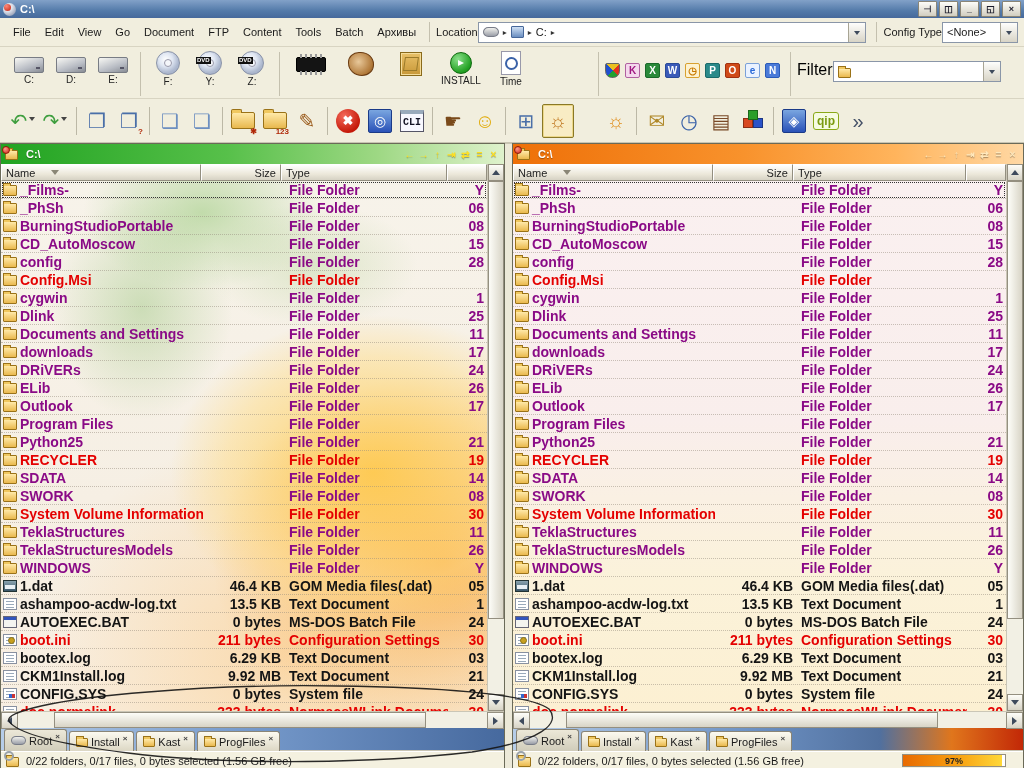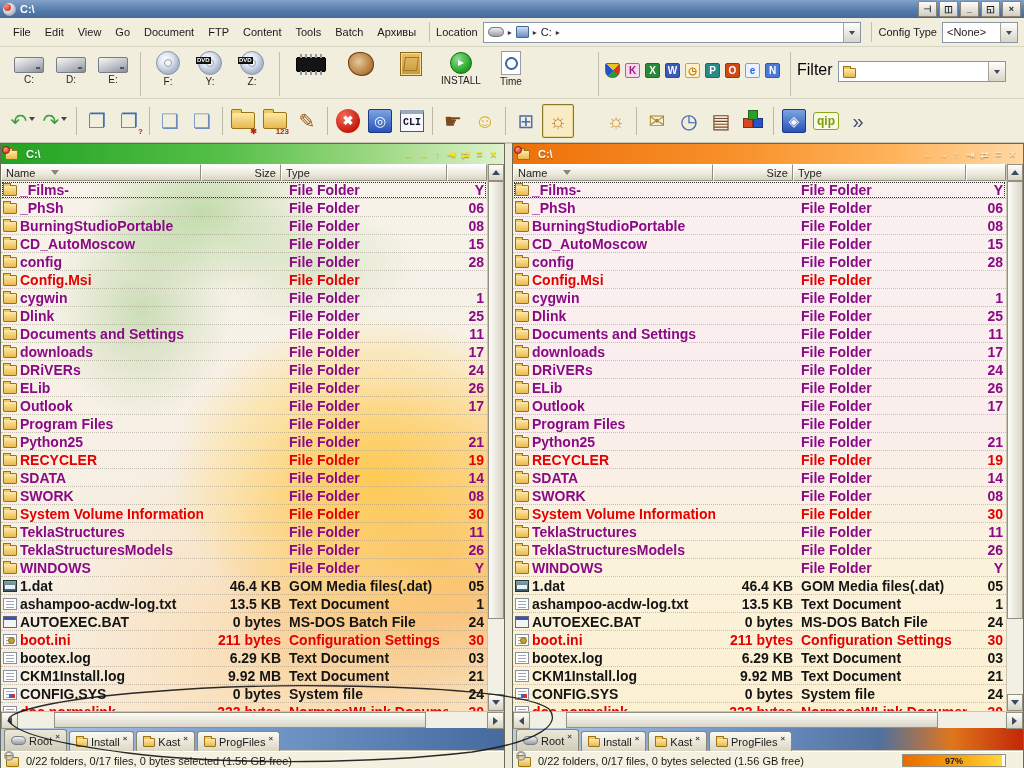--- a/index.html
+++ b/index.html
@@ -20,21 +20,21 @@
   .combo{background:#fff;border:1px solid #8a96a8;height:21px;display:flex;align-items:center;padding-left:4px;box-sizing:border-box}
   .loc-combo{flex:1;min-width:120px;margin-right:4px}
   .ct-combo{width:76px;flex:0 0 76px}
   .dd{width:16px;height:100%;margin-left:auto;background:linear-gradient(#fefefc,#d8d4c6);border-left:1px solid #a8a494;display:flex;align-items:center;justify-content:center;flex:0 0 16px}
   .dd::after{content:"";border:3px solid transparent;border-top:4px solid #3e4a5c;margin-top:4px}
   .mini{display:inline-block;position:relative}
   .mini-drive{width:14px;height:8px;border-radius:40%/60%;background:linear-gradient(#f0f0ec,#9a9ea8);border:1px solid #787c88}
   .mini-computer{width:11px;height:10px;background:linear-gradient(#cfe0f4,#6a8ec0);border:1px solid #46679a;border-radius:1px}
   .crumb-sep{font-size:8px;color:#333;margin:0 4px}
   .crumb-label{font-size:11px}
-  .mlabel{white-space:nowrap;margin-right:5px}
+  .mlabel{white-space:nowrap;}
 
   
   .drivebar{height:52px;display:flex;align-items:flex-start;padding:3px 8px 0;box-sizing:border-box;background:#f1eede;border-bottom:1px solid #d8d4c2}
   .drive-btn{width:42px;display:flex;flex-direction:column;align-items:center;font-size:10px;color:#222;line-height:1.1}
   .launch-btn{width:50px}
   .dlabel{margin-top:1px;white-space:nowrap}
   .dsep{width:1px;align-self:stretch;background:#c4c0ae;margin:2px 6px;flex:0 0 1px}
   .dgap{flex:0 0 56px}
   .di{display:block;height:26px;position:relative}
   .di-hdd{width:30px;height:16px;margin-top:7px;border-radius:2px;background:linear-gradient(160deg,#f8f8f4,#b8bcc4 60%,#888c94);border:1px solid #787c84;box-sizing:border-box}

